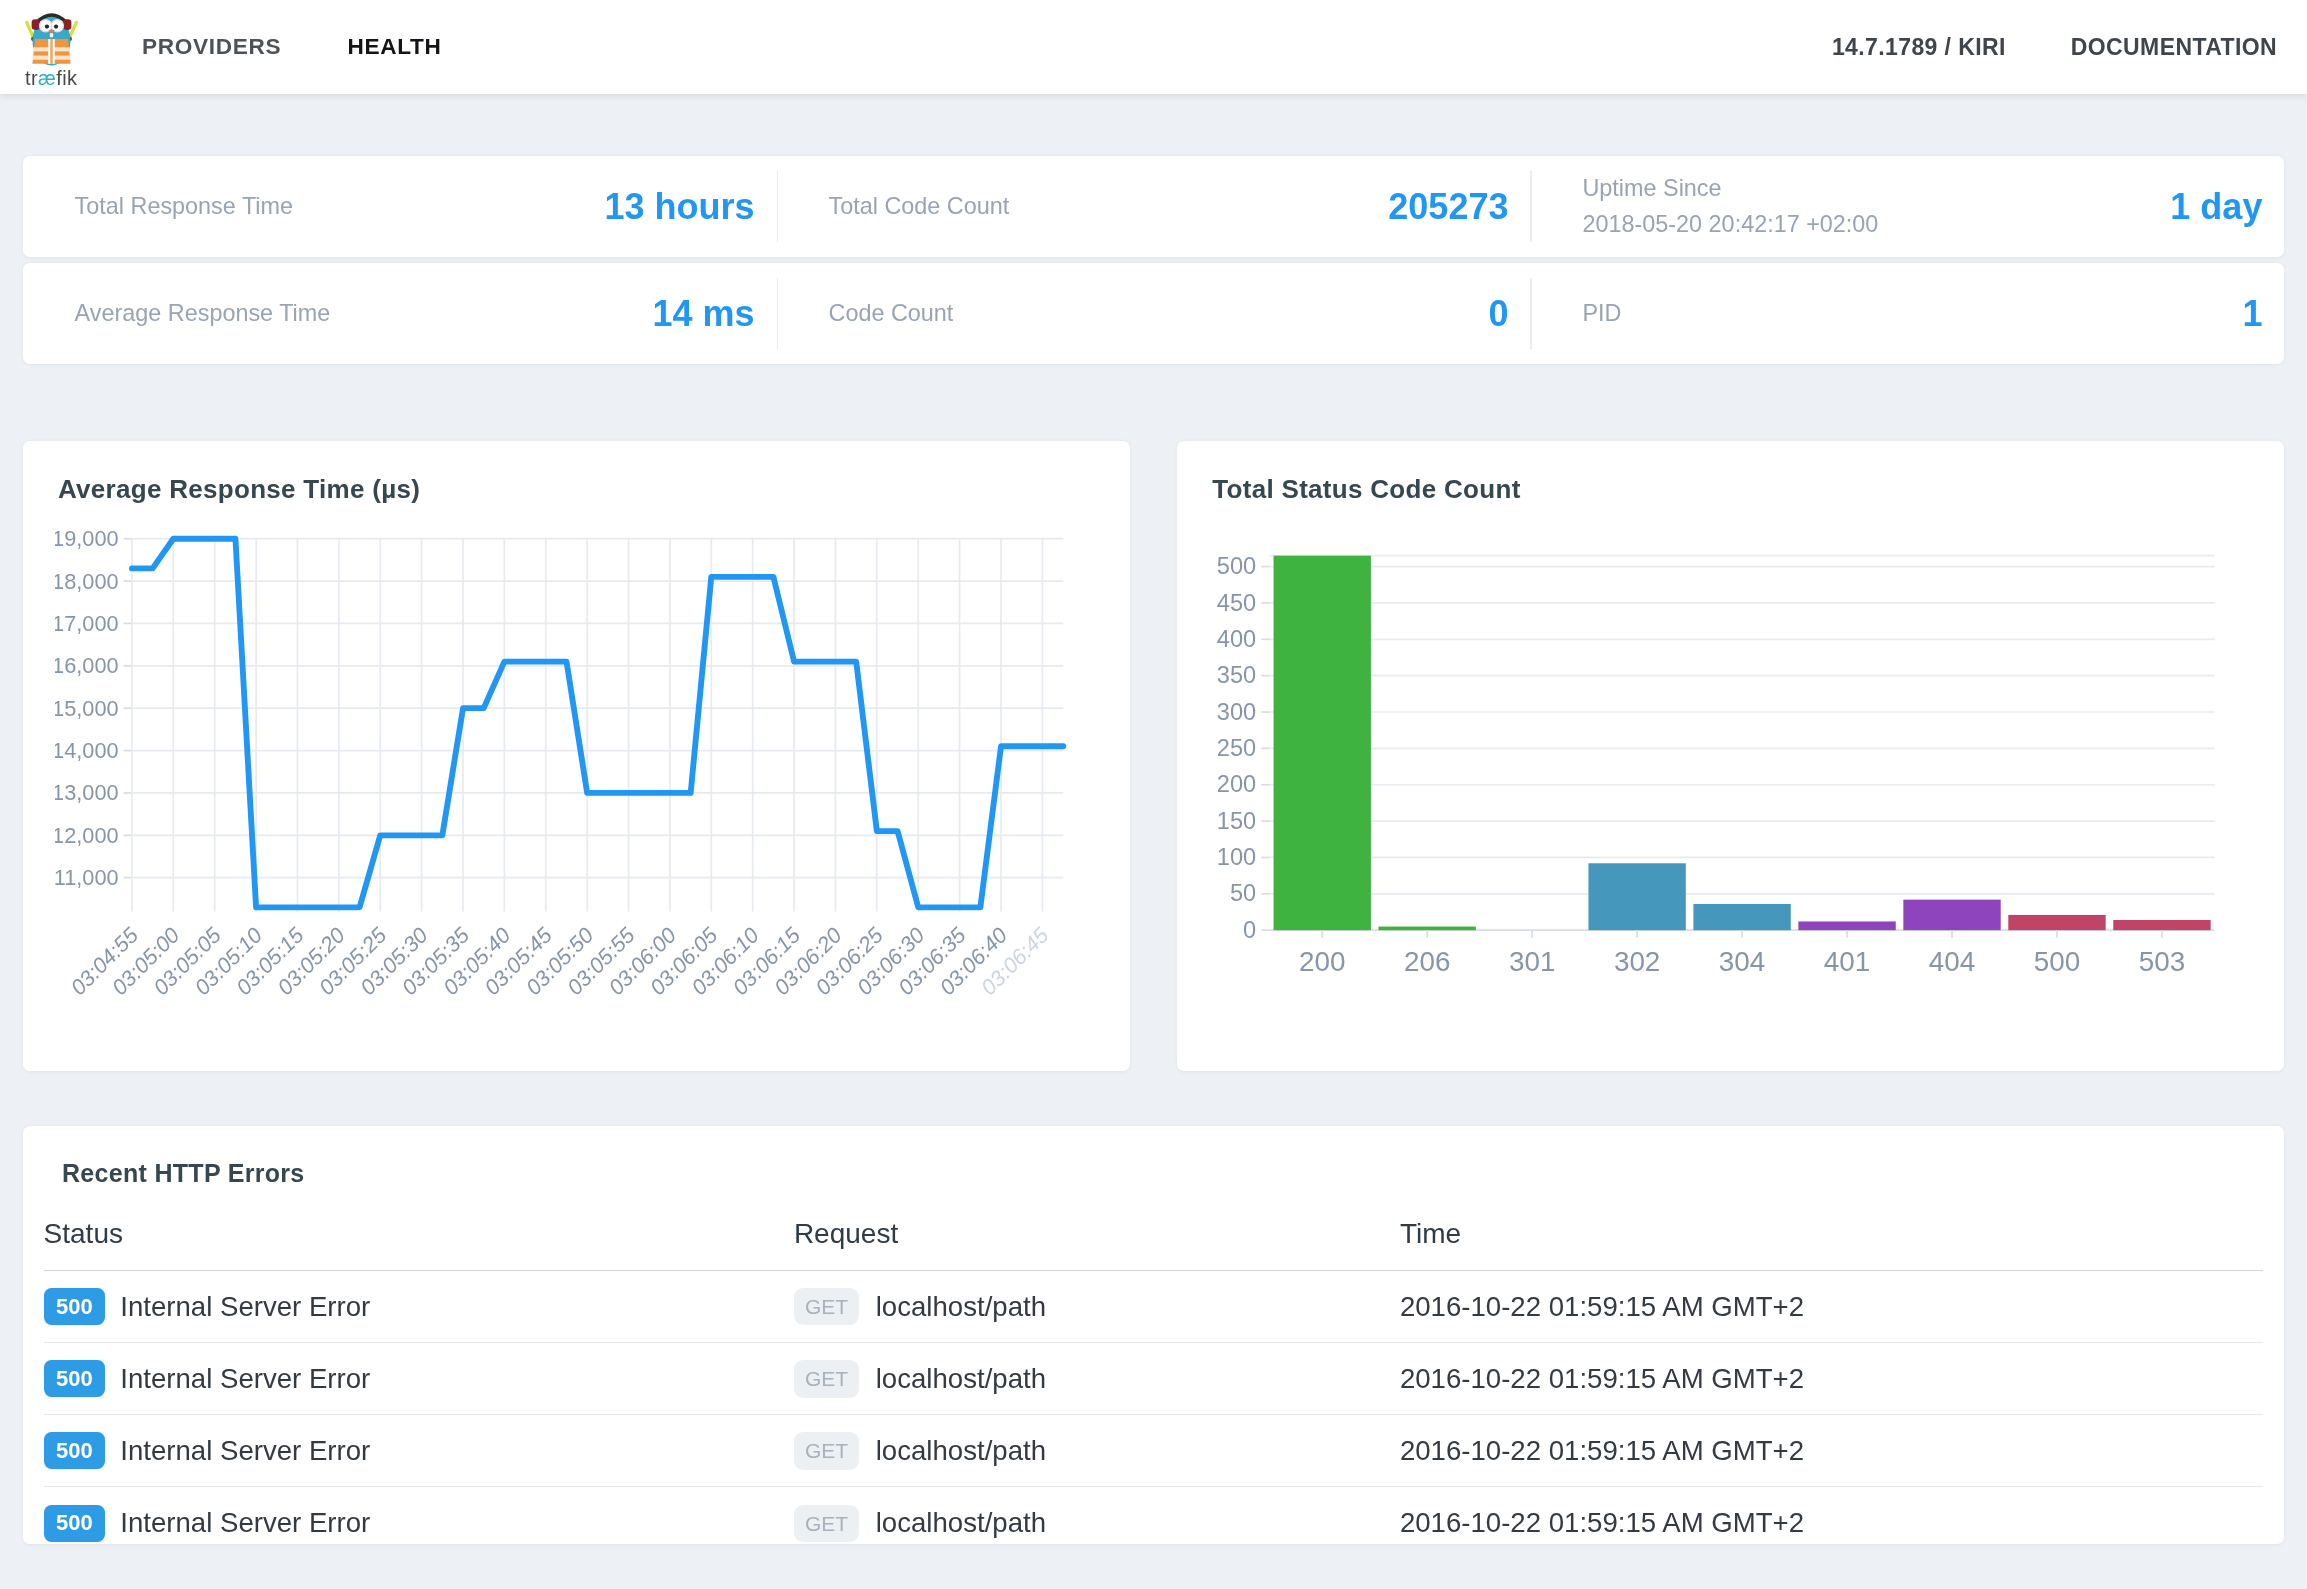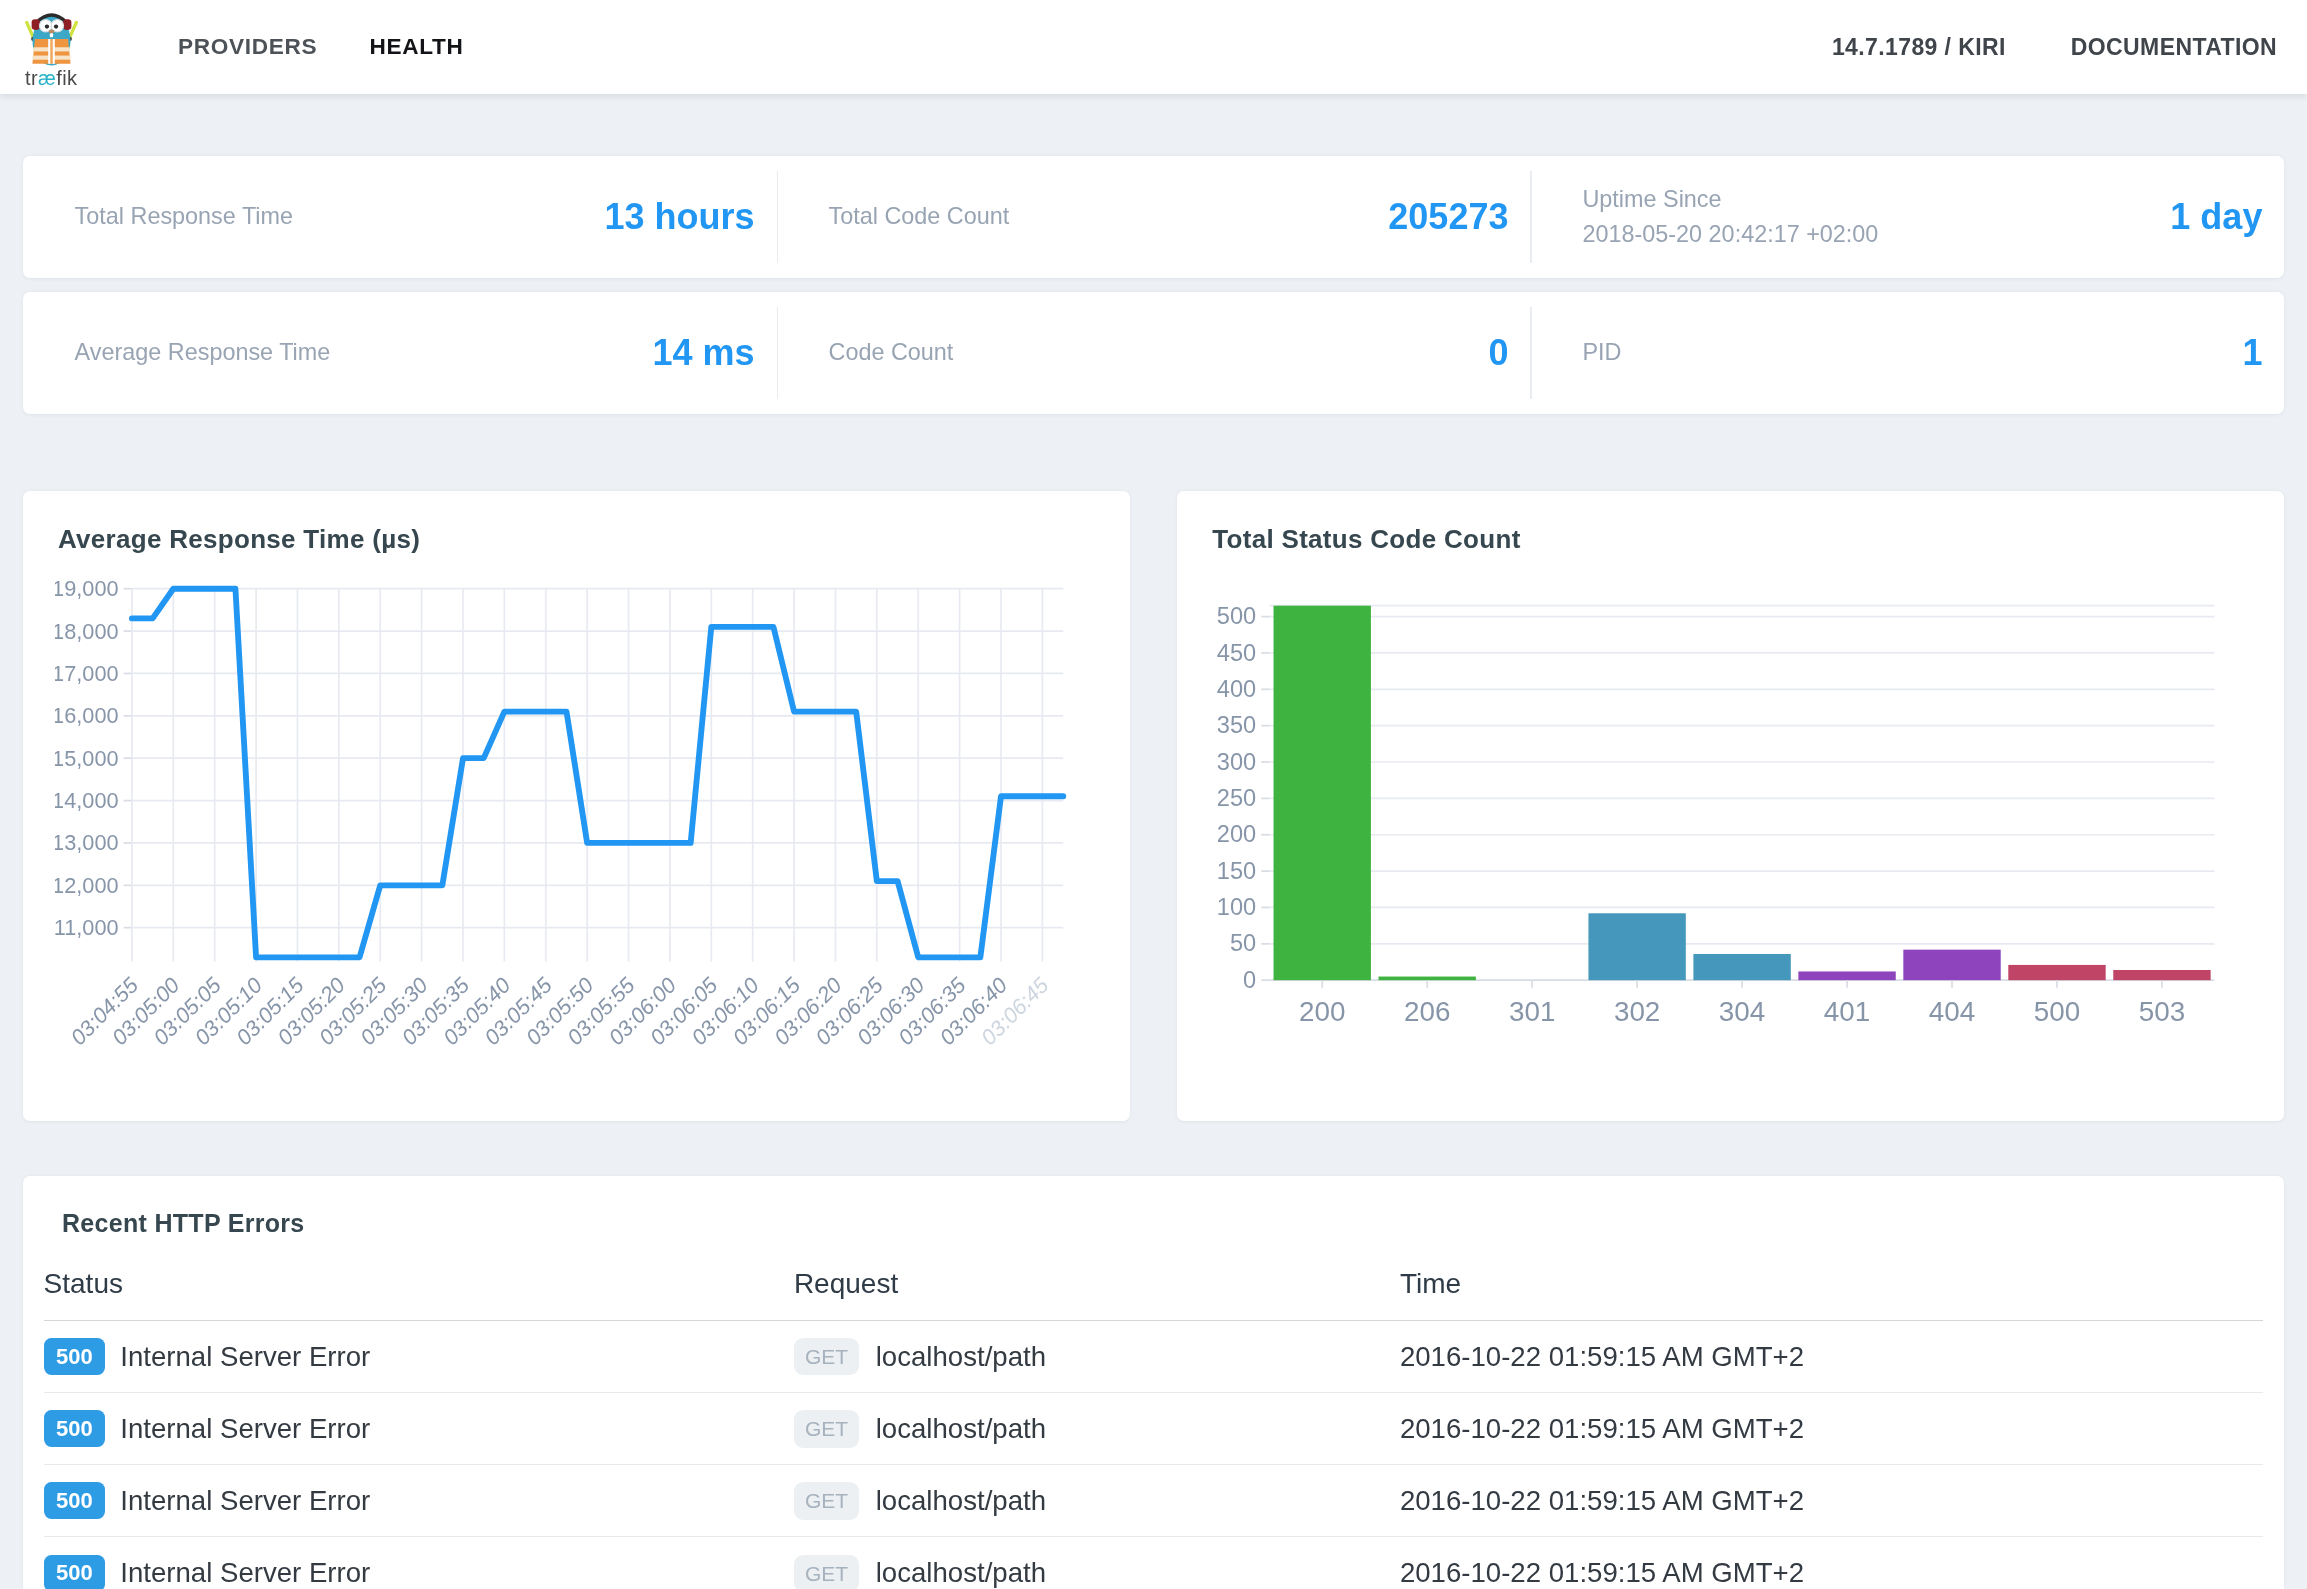--- a/index.html
+++ b/index.html
@@ -14,31 +14,31 @@
   }
   
   .navbar{
     height:94px;background:#fff;display:flex;align-items:center;
     padding:0 30px 0 25px;box-shadow:0 2.5px 6.7px rgba(40,50,60,.12);
     position:relative;z-index:5;
   }
   .logo{display:flex;flex-direction:column;align-items:flex-start;width:77px;margin-top:5px;}
   .logo-text{font-size:20px;color:#4a4a4a;margin-top:-1.7px;letter-spacing:0.4px;}
   .logo-text .ae{color:#29b2c8;}
-  .nav-links{display:flex;align-items:center;margin-left:76px;gap:52px;}
+  .nav-links{display:flex;align-items:center;margin-left:40px;gap:66px;}
   .nav-link{font-size:22.6px;font-weight:bold;letter-spacing:0.7px;color:#4c5257;cursor:pointer;text-transform:uppercase;}
   .nav-link.active{color:#121417;}
   .nav-right{margin-left:auto;display:flex;align-items:center;gap:65px;}
   .nav-version,.nav-doc{font-size:23px;font-weight:bold;color:#3f454b;letter-spacing:0.4px;}
   .nav-doc{cursor:pointer;}
   
   .content{padding:62px 22.6px 0;}
   .card{background:var(--card);border-radius:6.7px;box-shadow:0 0.8px 3.3px rgba(50,60,70,.07);}
   
-  .stat-row{display:flex;height:122px;margin-bottom:14px;}
+  .stat-row{display:flex;height:101px;margin-bottom:6px;}
   .stat-cell{flex:1;display:flex;align-items:center;justify-content:space-between;padding:0 22px 0 52px;position:relative;}
   .stat-cell + .stat-cell::before{
     content:"";position:absolute;left:0;top:15px;bottom:15px;width:1.7px;background:var(--divider);
   }
   .stat-label{font-size:23.4px;color:var(--label);line-height:1.5;}
   .stat-value{font-size:36px;font-weight:bold;color:var(--accent);white-space:nowrap;}
   
   .charts-row{display:flex;gap:47px;margin-top:77px;}
   .chart-panel{flex:1;height:630px;padding:30px 32px;}
   .chart-title{font-size:26px;font-weight:bold;color:var(--dark);margin:3.3px 0 22px 3.3px;letter-spacing:0.3px;}

